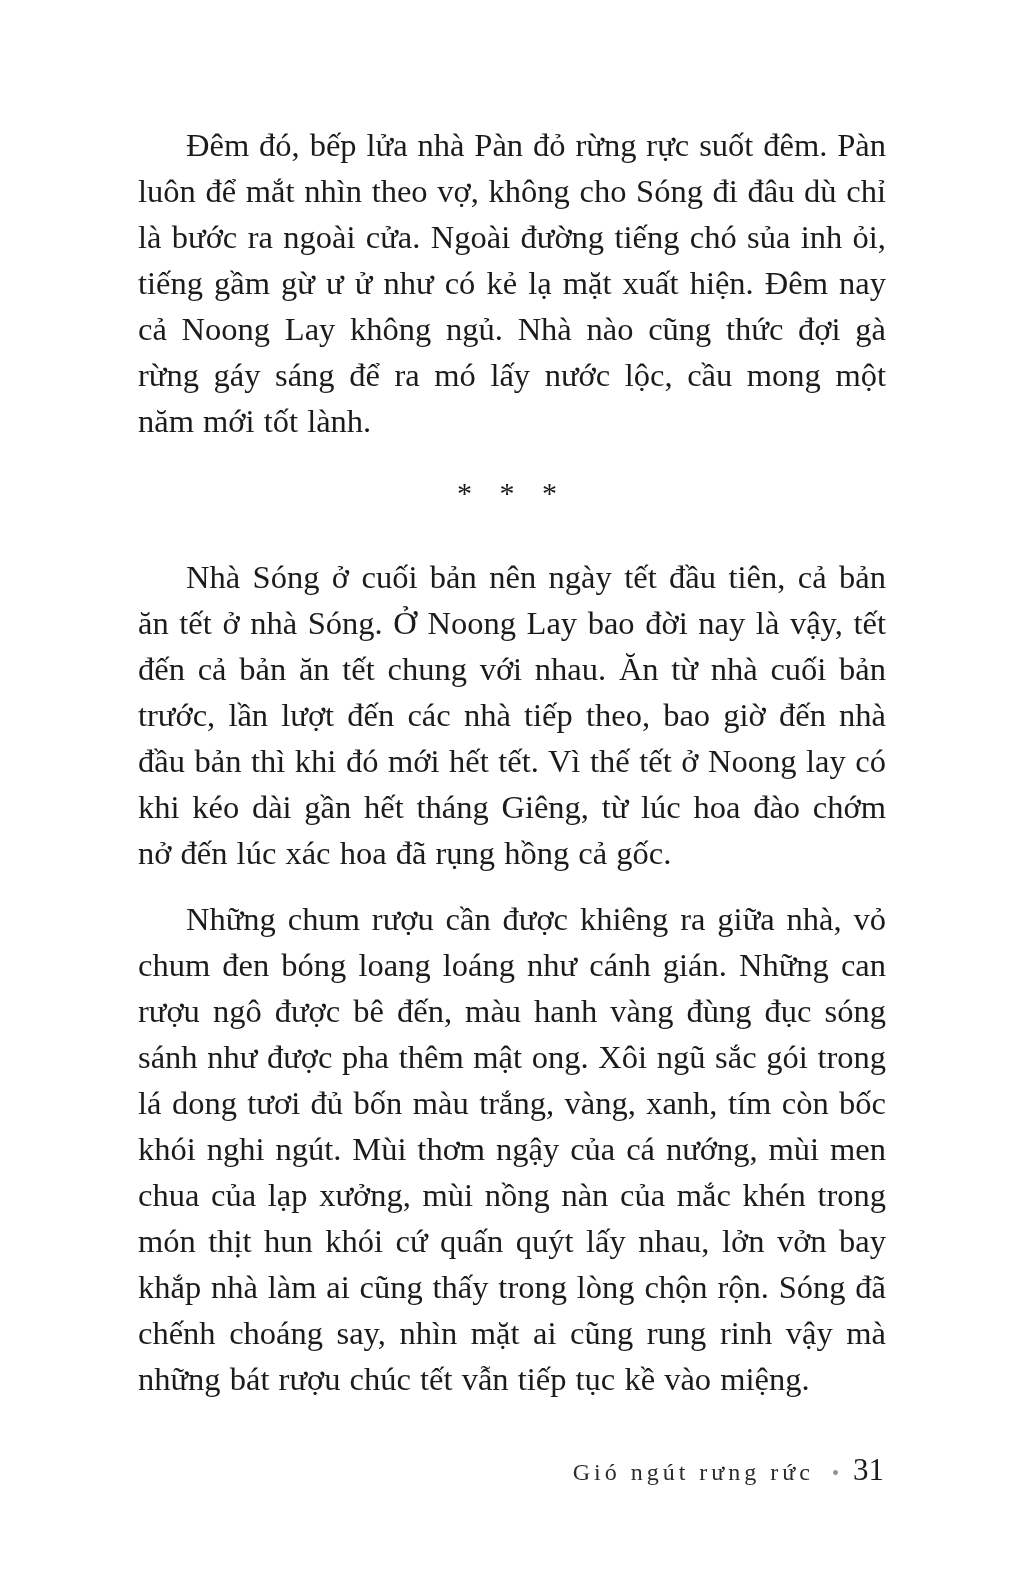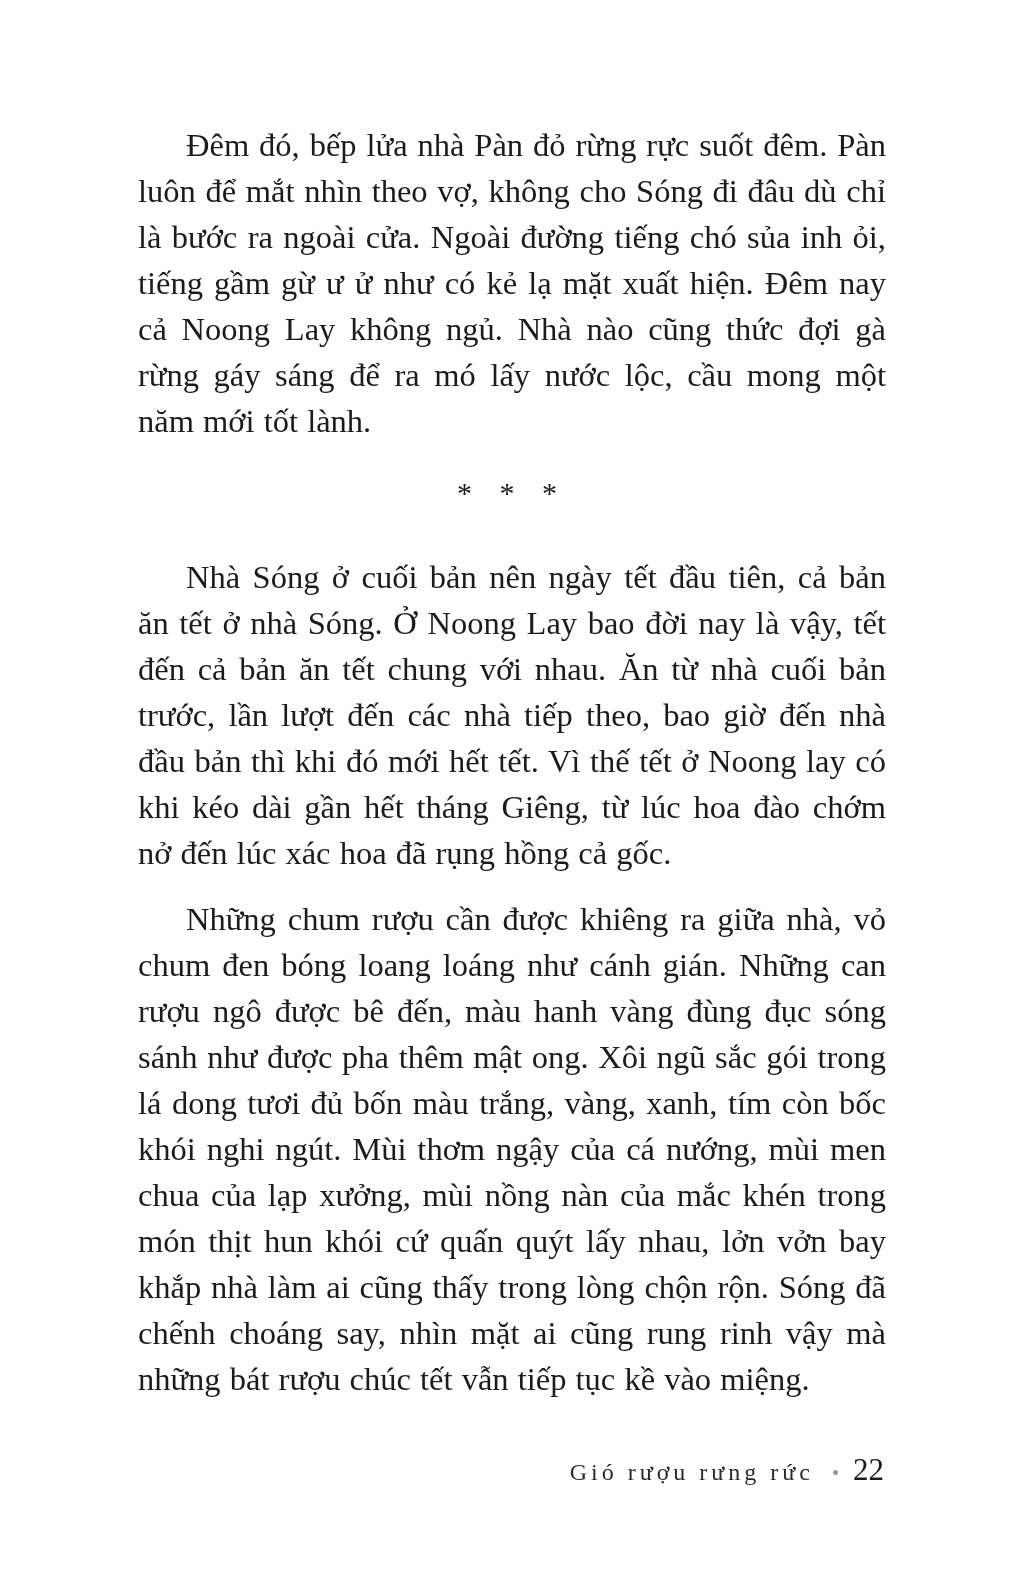--- a/index.html
+++ b/index.html
@@ -71,18 +71,18 @@
 
     <div class="separator">* * *</div>
 
     <p class="para">Nhà Sóng ở cuối bản nên ngày tết đầu tiên, cả bản ăn tết ở nhà Sóng. Ở Noong Lay bao đời nay là vậy, tết đến cả bản ăn tết chung với nhau. Ăn từ nhà cuối bản trước, lần lượt đến các nhà tiếp theo, bao giờ đến nhà đầu bản thì khi đó mới hết tết. Vì thế tết ở Noong lay có khi kéo dài gần hết tháng Giêng, từ lúc hoa đào chớm nở đến lúc xác hoa đã rụng hồng cả gốc.</p>
 
     <p class="para">Những chum rượu cần được khiêng ra giữa nhà, vỏ chum đen bóng loang loáng như cánh gián. Những can rượu ngô được bê đến, màu hanh vàng đùng đục sóng sánh như được pha thêm mật ong. Xôi ngũ sắc gói trong lá dong tươi đủ bốn màu trắng, vàng, xanh, tím còn bốc khói nghi ngút. Mùi thơm ngậy của cá nướng, mùi men chua của lạp xưởng, mùi nồng nàn của mắc khén trong món thịt hun khói cứ quấn quýt lấy nhau, lởn vởn bay khắp nhà làm ai cũng thấy trong lòng chộn rộn. Sóng đã chếnh choáng say, nhìn mặt ai cũng rung rinh vậy mà những bát rượu chúc tết vẫn tiếp tục kề vào miệng.</p>
 
   </div>
 
   <div class="footer">
-    <span class="footer-title">Gió rượu rưng rức</span>
+    <span class="footer-title">Gió ngút rưng rức</span>
     <span class="footer-bullet">•</span>
-    <span class="footer-page">22</span>
+    <span class="footer-page">31</span>
   </div>
 
 </div>
 
 </body></html>

